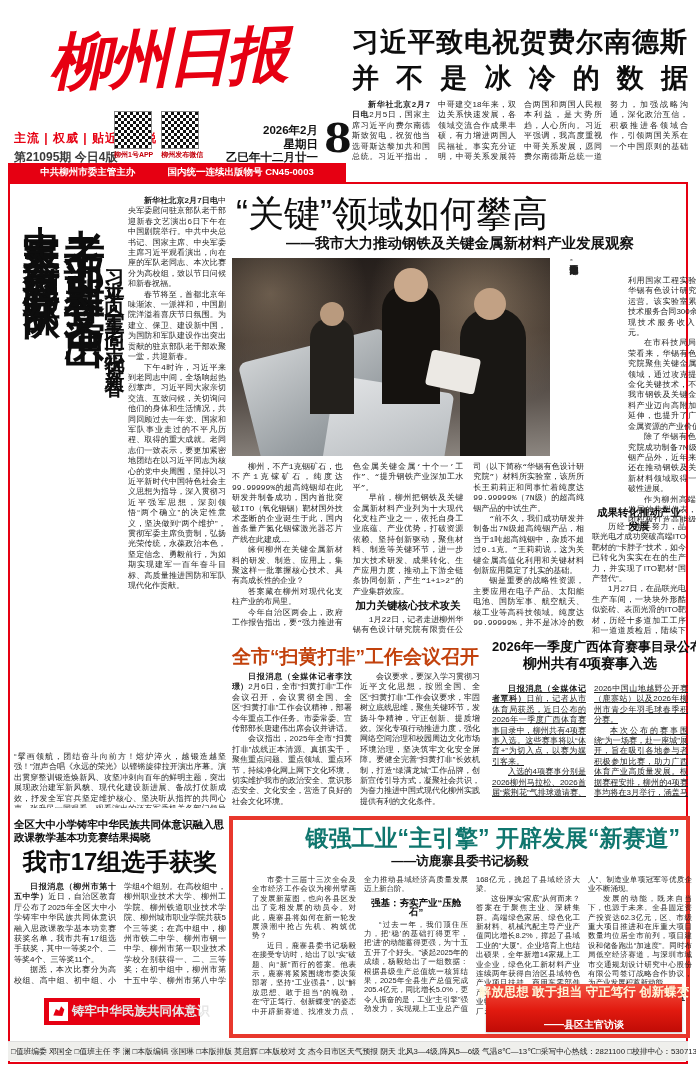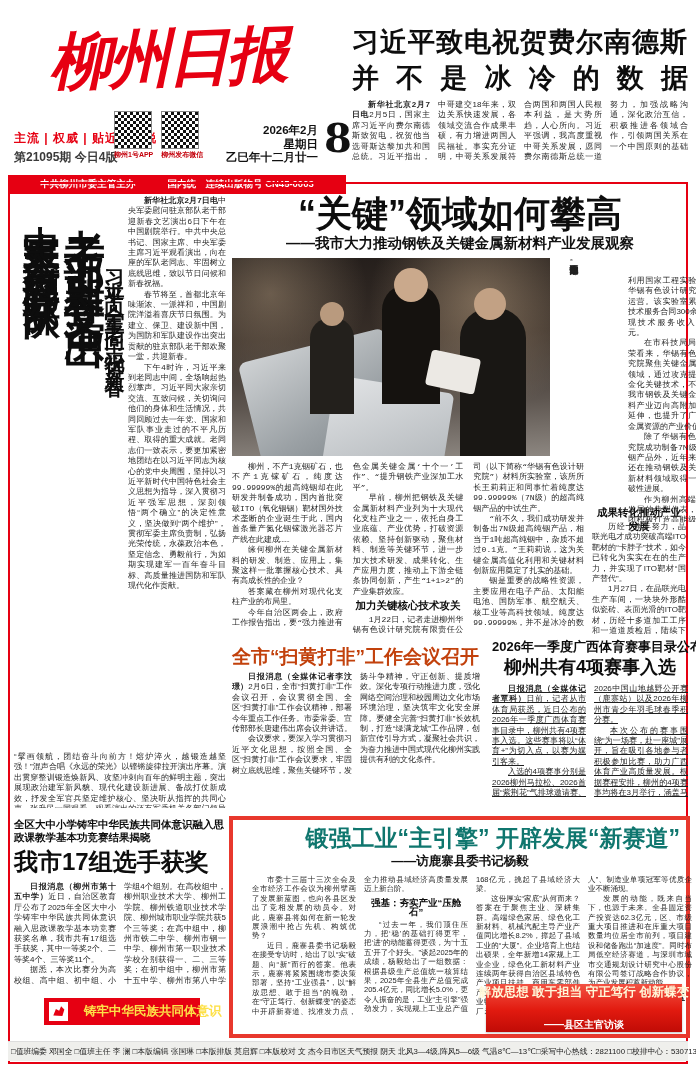--- a/index.html
+++ b/index.html
@@ -19,21 +19,21 @@
   }
   .mast-slogan { left:14px; top:130px; font-size:12px; font-weight:bold; color:#e60012; letter-spacing:1px; }
   .mast-issue  { left:14px; top:149px; font-size:12px; font-weight:bold; color:#3a3a3a; }
   .qr-wrap { left:114px; top:111px; display:flex; gap:8px; }
   .qr { width:38px; height:38px; border:1px solid #888;
         background:repeating-conic-gradient(#111 0% 25%, #fff 0% 50%) 0 0/6px 6px; }
   .qr-label { font-size:7px; color:#c4000b; text-align:center; margin-top:1px; font-weight:bold; }
   .mast-date { left:210px; top:124px; width:108px; text-align:right; font-size:11.5px; font-weight:bold; line-height:13.5px; color:#111; }
   .page-num { left:324px; top:114px; font-size:40px; font-weight:900; font-family:"DejaVu Serif",serif; color:#111; }
   .pub-bar { left:8px; top:163px; width:338px; height:19px; background:#e60012; color:#fff;
-             display:flex; align-items:center; justify-content:space-evenly; font-size:9.5px; font-weight:bold;margin-top:12px; }
+             display:flex; align-items:center; justify-content:space-evenly; font-size:9.5px; font-weight:bold; }
 
   
   .ts-h1 { left:352px; top:24px; width:336px; font-size:27px; font-weight:900; letter-spacing:1px; white-space:nowrap; color:#0d0d0d; }
   .ts-h2 { left:352px; top:60px; width:336px; font-size:27px; font-weight:900; color:#0d0d0d; text-align:justify; text-align-last:justify; }
   .ts-text { left:352px; top:100px; width:336px; height:70px; overflow:hidden;
              column-count:4; column-gap:8px; font-size:7.5px; line-height:9.8px; text-align:justify; }
 
   
   .frame { left:8px; top:182px; width:680px; height:882px; border:2.5px solid #e60012; pointer-events:none; }
 
@@ -46,63 +46,63 @@
   
   .body-txt { font-size:8px; line-height:10.4px; text-align:justify; color:#1f1f1f; overflow:hidden; }
   .bp { text-indent:2em; margin:0; }
   .lead-b { font-weight:bold; }
   .subhead { display:block; text-align:center; font-weight:900; font-size:10.5px; margin:4px 0 3px; text-indent:0; break-inside:avoid; color:#0d0d0d; }
 
   .army-col  { left:128px; top:196px; width:98px; height:548px; }
   .army-tail { left:14px;  top:752px; width:212px; height:56px; }
 
   
-  .main-h  { left:236px; top:190px; width:448px; text-align:center; font-size:36px; font-weight:700; color:#0d0d0d; white-space:nowrap; }
+  .main-h  { left:236px; top:190px; width:448px; font-size:36px; font-weight:400; color:#0d0d0d; white-space:nowrap; }
   .main-sh { left:236px; top:234px; width:448px; text-align:center; font-size:14.5px; font-weight:bold; color:#111; }
   .photo { left:232px; top:258px; width:318px; height:198px; overflow:hidden;
     background:
       radial-gradient(circle at 78% 22%, rgba(216,186,150,.45), transparent 38%),
       radial-gradient(circle at 12% 18%, rgba(225,196,160,.35), transparent 30%),
       linear-gradient(178deg,#241e1b 0%,#372e28 40%,#5d554f 72%,#8d8781 100%); }
   .ph-shape { position:absolute; }
   .caption { left:554px; top:258px; width:26px; height:198px; writing-mode:vertical-rl; text-orientation:upright;
              font-size:9px; line-height:13px; color:#222; }
   .main-cols { left:232px; top:462px; width:352px; height:176px; column-count:3; column-gap:10px;font-family:Liberation Mono, monospace; }
   .rcol-a { left:628px; top:256px; width:94px; height:246px;margin-top:20px; }
   .rcol-sub { left:592px; top:506px; width:94px; text-align:center; font-weight:900; font-size:10.5px; color:#0d0d0d; }
   .rcol-b { left:592px; top:522px; width:94px; height:112px; }
 
   
   .sh-h { left:232px; top:644px; width:252px; font-size:19px; font-weight:900; white-space:nowrap; color:#c2410c; }
   .sh-body { left:232px; top:672px; width:248px; height:136px; column-count:2; column-gap:8px; }
   .sp-k { left:492px; top:638px; width:196px; text-align:center; font-size:13px; font-weight:bold; color:#0d0d0d; white-space:nowrap; }
-  .sp-h { left:492px; top:655px; width:196px; text-align:center; font-size:18px; font-weight:900; color:#0d0d0d; white-space:nowrap; }
+  .sp-h { left:492px; top:655px; width:196px; text-align:center; font-size:14px; font-weight:900; color:#0d0d0d; white-space:nowrap; }
   .sp-body { left:492px; top:684px; width:196px; height:124px; column-count:2; column-gap:8px;text-decoration:underline; }
 
   
   .redbox { left:229px; top:816px; width:461px; height:222px; border:4px solid #e8382d; background:#fff; }
   .iv-h  { left:240px; top:823px; width:440px; text-align:right; font-size:23px; font-weight:900; color:#0f766e; white-space:nowrap; }
   .iv-sh { left:240px; top:853px; width:440px; text-align:center; font-size:12.5px; font-weight:bold; color:#111; }
   .iv-body { left:240px; top:875px; width:440px; height:156px; column-count:4; column-gap:8px;
              font-size:7.5px; line-height:9.4px;margin-left:12px; }
   .iv-body .subhead { font-size:9.5px; }
   .slogan-banner { left:486px; top:984px; width:196px; height:48px; z-index:5;
       background:linear-gradient(180deg,#f35243 0%,#e11a0f 55%,#c00b06 100%);
       display:flex; flex-direction:column; align-items:center; justify-content:space-between; gap:0;
       box-shadow:0 1px 2px rgba(0,0,0,.25); }
   .slogan-banner .l1 { color:#fff8d9; font-size:12.5px; font-weight:900; white-space:nowrap; }
   .slogan-banner .l2 { color:#fff; font-size:10px; font-weight:bold; }
 
   
   .aw-k { left:14px; top:818px; width:212px; font-size:10.5px; font-weight:bold; line-height:13px; color:#0d0d0d; }
-  .aw-h { left:14px; top:846px; width:212px; font-size:24px; font-weight:900; color:#0d0d0d; white-space:nowrap; }
+  .aw-h { left:14px; top:846px; width:212px; font-size:24px; font-weight:900; color:#0d0d0d; white-space:nowrap;text-align:center; }
   .aw-body { left:14px; top:882px; width:212px; height:112px; column-count:2; column-gap:8px; }
   .unity-banner { left:44px; top:998px; width:156px; height:27px; background:#e60012; z-index:5;
-      display:flex; align-items:center; gap:16px; padding:0 5px;
-      color:#fde047; font-size:12.5px; font-weight:900; white-space:nowrap; }
+      display:flex; align-items:center; gap:4px; padding:0 5px;
+      color:#e5e5e5; font-size:12.5px; font-weight:900; white-space:nowrap; }
   .unity-icon { width:19px; height:19px; background:#fff; position:relative; flex:0 0 auto; }
   .unity-icon::after { content:""; position:absolute; left:3px; top:3px; width:13px; height:13px;
       background:#e60012; clip-path:polygon(10% 80%, 30% 30%, 55% 45%, 70% 10%, 95% 35%, 80% 85%); }
 
   
   .footer { left:8px; top:1041px; width:680px; height:20px; background:#efefec; border-top:1px solid #ddd;
             display:flex; align-items:center; justify-content:flex-start; padding:0 3px;
             font-size:7.8px; color:#222; white-space:nowrap; }
 </style>
 </head>
@@ -143,21 +143,21 @@
     <p class="bp"><b class="lead-b">新华社北京2月7日电</b><span>2月5日，国家主席习近平向费尔南德斯致贺电，祝贺他当选哥斯达黎加共和国总统。习近平指出，中哥建交18年来，双边关系快速发展，各领域交流合作成果丰硕，有力增进两国人民福祉。事实充分证明，中哥关系发展符合两国和两国人民根本利益，是大势所趋，人心所向。习近平强调，我高度重视中哥关系发展，愿同费尔南德斯总统一道努力，加强战略沟通，深化政治互信，积极推进各领域合作，引领两国关系在一个中国原则的基础上不断发展，更好造福两国人民。</span></p>
   </div>
 
   <div class="abs frame"></div>
 
   <div class="abs vtext vt1">中央军委举行慰问驻京部队</div>
   <div class="abs vtext vt2">老干部迎新春文艺演出</div>
   <div class="abs vtext vt3">习近平向全军老同志祝贺新春</div>
 
   <div class="abs body-txt army-col">
-    <p class="bp"><b class="lead-b">新华社北京2月7日电</b><span>中央军委慰问驻京部队老干部迎新春文艺演出6日下午在中国剧院举行。中共中央总书记、国家主席、中央军委主席习近平观看演出，向在座的军队老同志、牢固树立底线思维，致以节日问候和新春祝福。</span></p>
+    <p class="bp"><b class="lead-b">新华社北京2月7日电</b><span>中央军委慰问驻京部队老干部迎新春文艺演出6日下午在中国剧院举行。中共中央总书记、国家主席、中央军委主席习近平观看演出，向在座的军队老同志、本次比赛分为高校组，致以节日问候和新春祝福。</span></p>
     <p class="bp">春节将至，首都北京年味渐浓、一派祥和，中国剧院洋溢着喜庆节日氛围。为建立、保卫、建设新中国，为国防和军队建设作出突出贡献的驻京部队老干部欢聚一堂，共迎新春。</p>
     <p class="bp">下午4时许，习近平来到老同志中间，全场响起热烈掌声。习近平同大家亲切交流、互致问候，关切询问他们的身体和生活情况，共同回顾过去一年党、国家和军队事业走过的不平凡历程、取得的重大成就。老同志们一致表示，要更加紧密地团结在以习近平同志为核心的党中央周围，坚持以习近平新时代中国特色社会主义思想为指导，深入贯彻习近平强军思想，深刻领悟“两个确立”的决定性意义，坚决做到“两个维护”，贯彻军委主席负责制，弘扬光荣传统，永葆政治本色，坚定信念、勇毅前行，为如期实现建军一百年奋斗目标、高质量推进国防和军队现代化作贡献。</p>
   </div>
   <div class="abs body-txt army-tail">
     <p class="bp" style="text-indent:0">“擘画领航，团结奋斗向前方！熔炉淬火，越锻造越坚强！”混声合唱《永远的荣光》以铿锵旋律拉开演出序幕。演出贯穿整训锻造焕新风、攻坚冲刺向百年的鲜明主题，突出展现政治建军新风貌、现代化建设新进展、备战打仗新成效，抒发全军官兵坚定维护核心、坚决听从指挥的共同心声。张升民一同观看。观看演出的还有军委机关各部门领导和驻京部队老干部代表、官兵代表。</p>
   </div>
 
   <div class="abs main-h">“关键”领域如何攀高</div>
   <div class="abs main-sh">——我市大力推动钢铁及关键金属新材料产业发展观察</div>
 
@@ -196,20 +196,21 @@
   </div>
   <div class="abs rcol-sub">成果转化推动产业发展</div>
   <div class="abs body-txt rcol-b">
     <p class="bp">历经十余年努力，晶联光电才成功突破高端ITO靶材的“卡脖子”技术，如今已转化为实实在在的生产力，并实现了ITO靶材“国产替代”。</p>
     <p class="bp">1月27日，在晶联光电生产车间，一块块外形酷似瓷砖、表面光滑的ITO靶材，历经十多道加工工序和一道道质检后，陆续下线。（下转二版）</p>
   </div>
 
   <div class="abs sh-h">全市“扫黄打非”工作会议召开</div>
   <div class="abs body-txt sh-body">
     <p class="bp"><b class="lead-b">日报消息（全媒体记者李汶璟）</b><span>2月6日，全市“扫黄打非”工作会议召开，会议贯彻全国、全区“扫黄打非”工作会议精神，部署今年重点工作任务。市委常委、宣传部部长唐建伟出席会议并讲话。</span></p>
+    <p class="bp">会议指出，2025年全市“扫黄打非”战线正本清源、真抓实干，聚焦重点问题、重点领域、重点环节，持续净化网上网下文化环境，切实维护我市的政治安全、意识形态安全、文化安全，营造了良好的社会文化环境。</p>
     <p class="bp">会议要求，要深入学习贯彻习近平文化思想，按照全国、全区“扫黄打非”工作会议要求，牢固树立底线思维，聚焦关键环节，发扬斗争精神，守正创新、提质增效。深化专项行动推进力度，强化网络空间治理和校园周边文化市场环境治理，坚决筑牢文化安全屏障。要健全完善“扫黄打非”长效机制，打造“绿满龙城”工作品牌，创新宣传引导方式，凝聚社会共识，为奋力推进中国式现代化柳州实践提供有利的文化条件。</p>
 
   </div>
 
   <div class="abs sp-k">2026年一季度广西体育赛事目录公布</div>
   <div class="abs sp-h">柳州共有4项赛事入选</div>
   <div class="abs body-txt sp-body">
     <p class="bp"><b class="lead-b">日报消息（全媒体记者覃科）</b><span>日前，记者从市体育局获悉，近日公布的2026年一季度广西体育赛事目录中，柳州共有4项赛事入选。这些赛事将以“体育+”为切入点，以赛为媒引客来。</span></p>
     <p class="bp">入选的4项赛事分别是2026柳州马拉松、2026首届“紫荆花”气排球邀请赛、2026中国山地越野公开赛（鹿寨站）以及2026年柳州市青少年羽毛球春季积分赛。</p>
     <p class="bp">本次公布的赛事围绕“为一场赛，赴一座城”展开，旨在吸引各地参与者积极参加比赛，助力广西体育产业高质量发展。根据赛程安排，柳州的4项赛事均将在3月举行，涵盖马拉松、越野跑2项户外运动项目和气排球、羽毛球2项球类项目，让参与者相约春日柳州，尽享城市春色，感受运动魅力。</p>

